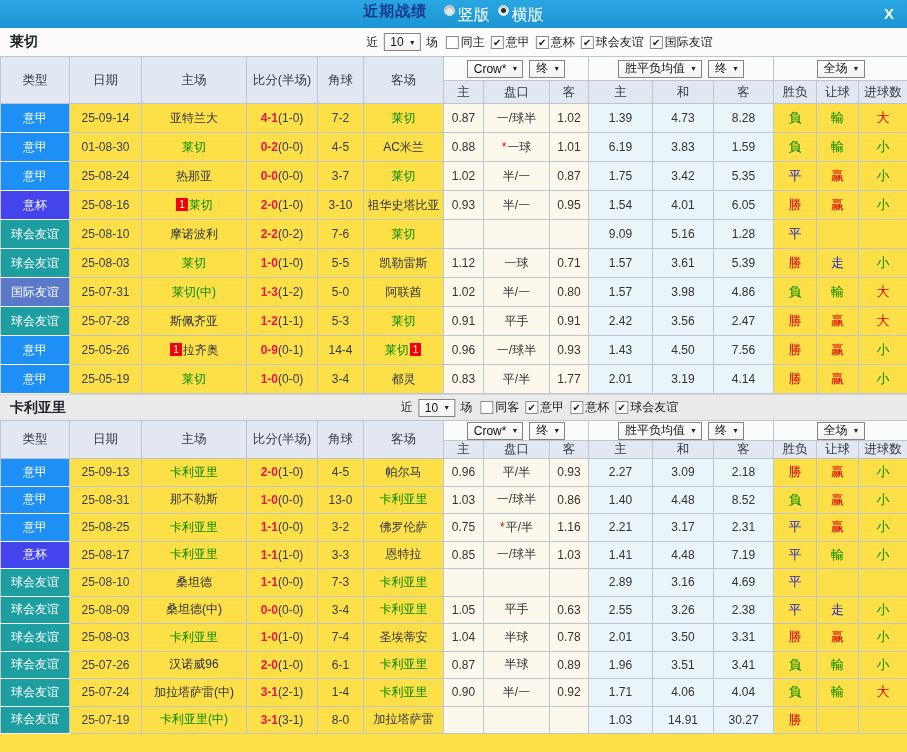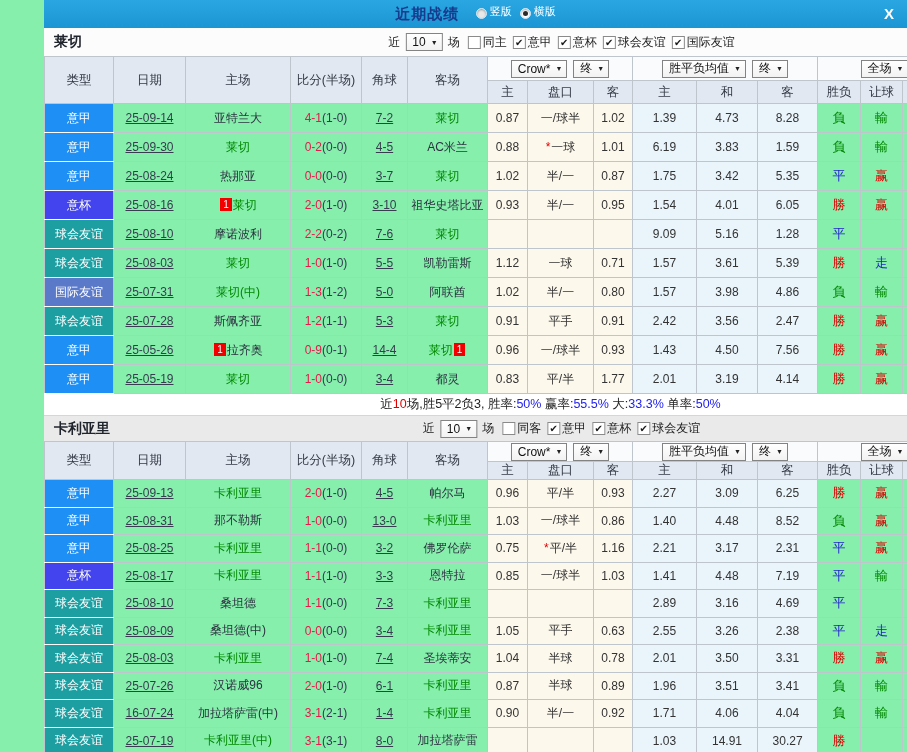--- a/index.html
+++ b/index.html
@@ -2,30 +2,30 @@
 <html><head>
 <meta charset="utf-8">
 <style>
   * { box-sizing: border-box; }
   html,body { margin:0; padding:0; }
   body {
     width:907px; height:752px; overflow:hidden; background:#fff;
     font-family:"Liberation Sans","DejaVu Sans",sans-serif;
     -webkit-font-smoothing:antialiased;
   }
-  .page { width:907px; height:752px; overflow:hidden; position:relative; background:#86efac;padding-left:44px; }
+  .page { width:907px; height:752px; overflow:hidden; position:relative; background:#fde047; }
 
   
   .titlebar {
     height:28px; background:linear-gradient(#2aa7e3,#1b95d3);
     display:flex; align-items:center; justify-content:center; position:relative;
   }
   .title { color:#173a8c; font-weight:bold; font-size:15px; letter-spacing:1px; }
   .radios { display:inline-flex; align-items:center; margin-left:4px; }
-  .radio-label { display:inline-flex; align-items:flex-end; color:#fff; font-size:11px; margin-left:8px; cursor:pointer; }
+  .radio-label { display:inline-flex; align-items:flex-start; color:#fff; font-size:16px; margin-left:8px; cursor:pointer; }
   .radio {
     display:inline-block; width:11px; height:11px; border-radius:50%;
     border:1px solid #cfe6f5; background:#e8e8e8; margin-right:3px; position:relative;
     box-shadow:inset 0 1px 2px rgba(0,0,0,.35);
   }
   .radio.checked { background:#fff; }
   .radio.checked::after {
     content:""; position:absolute; left:2px; top:2px; width:5px; height:5px;
     border-radius:50%; background:#2b2b2b;
   }
@@ -66,27 +66,27 @@
   }
   .stats thead th { background:#e2e8f1; color:#333a46; font-weight:normal; font-size:12.5px; }
   .stats thead th.ctrl { background:#fafbfd; }
   .ctrlwrap { display:flex; align-items:center; justify-content:center; }
   .s1 tr.ctrl-row { height:24px; } .s1 tr.sub-row { height:23px; }
   .s1 tbody tr { height:29px; }
   .s2 tr.ctrl-row { height:20px; } .s2 tr.sub-row { height:17px; }
   .s2 tbody tr { height:27.5px; }
 
   td.type { color:#fff; border-top-color:#fff; border-bottom-color:#fff; }
-  td.date, td.corner { color:#363d4e;text-decoration:underline; }
+  td.date, td.corner { color:#363d4e; }
   td.odds { background:#fdf8ec; color:#333; }
   td.avg  { background:#e9f4fb; color:#333; }
   td.res  { font-size:13px; }
   .c-r { color:#dd0000; } .c-g { color:#008800; } .c-b { color:#2222cc; }
   .name { color:#2c3340; } .name.focus { color:#008800; }
-  .score .ft { color:#e8174b; } .score .ht { color:#333a52; }
+  .score .ft { color:#e8174b;font-weight:bold; } .score .ht { color:#333a52; }
   .card {
     display:inline-block; background:#f20000; color:#fff; font-size:10px;
     line-height:13px; padding:0 3px; margin:0 1px; vertical-align:1px;
   }
   .star { color:#e00000; font-style:normal; margin-right:1px; }
 
   
   .summary {
     height:21px; line-height:21px; text-align:center; font-size:12.5px;
     color:#222; padding-left:150px; background:#fff;
@@ -210,21 +210,21 @@
             <td class="odds">1.02</td>
             <td class="avg">1.39</td>
             <td class="avg">4.73</td>
             <td class="avg">8.28</td>
             <td class="res c-g">負</td>
             <td class="res c-g">輸</td>
             <td class="res c-r">大</td>
           </tr>
           <tr>
             <td class="type" style="background: rgb(30, 144, 245);">意甲</td>
-            <td class="date">25-09-30</td>
+            <td class="date">01-08-30</td>
             <td class="teamcell"><span class="name focus">莱切</span></td>
             <td class="score"><span class="ft">0-2</span><span class="ht">(0-0)</span></td>
             <td class="corner">4-5</td>
             <td class="teamcell"><span class="name">AC米兰</span></td>
             <td class="odds">0.88</td>
             <td class="odds"><i class="star">*</i>一球</td>
             <td class="odds">1.01</td>
             <td class="avg">6.19</td>
             <td class="avg">3.83</td>
             <td class="avg">1.59</td>
@@ -363,21 +363,20 @@
             <td class="odds">1.77</td>
             <td class="avg">2.01</td>
             <td class="avg">3.19</td>
             <td class="avg">4.14</td>
             <td class="res c-r">勝</td>
             <td class="res c-r">赢</td>
             <td class="res c-g">小</td>
           </tr>
         </tbody>
     </table>
-    <div class="summary"><span class="sum-n">近</span><span class="sum-r">10</span><span class="sum-n">场,胜5平2负3, 胜率:</span><span class="sum-b">50%</span><span class="sum-n"> 赢率:</span><span class="sum-b">55.5%</span><span class="sum-n"> 大:</span><span class="sum-b">33.3%</span><span class="sum-n"> 单率:</span><span class="sum-b">50%</span></div>
   </section>
 
   <section class="s2">
     <div class="section-bar">
       <span class="team">卡利亚里</span>
       <div class="filters">
           <span class="ftxt">近</span>
           <span class="select">
             <span>10</span>
             <i class="arr">▼</i>
@@ -466,21 +465,21 @@
             <td class="date">25-09-13</td>
             <td class="teamcell"><span class="name focus">卡利亚里</span></td>
             <td class="score"><span class="ft">2-0</span><span class="ht">(1-0)</span></td>
             <td class="corner">4-5</td>
             <td class="teamcell"><span class="name">帕尔马</span></td>
             <td class="odds">0.96</td>
             <td class="odds">平/半</td>
             <td class="odds">0.93</td>
             <td class="avg">2.27</td>
             <td class="avg">3.09</td>
-            <td class="avg">6.25</td>
+            <td class="avg">2.18</td>
             <td class="res c-r">勝</td>
             <td class="res c-r">赢</td>
             <td class="res c-g">小</td>
           </tr>
           <tr>
             <td class="type" style="background: rgb(30, 144, 245);">意甲</td>
             <td class="date">25-08-31</td>
             <td class="teamcell"><span class="name">那不勒斯</span></td>
             <td class="score"><span class="ft">1-0</span><span class="ht">(0-0)</span></td>
             <td class="corner">13-0</td>
@@ -592,21 +591,21 @@
             <td class="odds">0.89</td>
             <td class="avg">1.96</td>
             <td class="avg">3.51</td>
             <td class="avg">3.41</td>
             <td class="res c-g">負</td>
             <td class="res c-g">輸</td>
             <td class="res c-g">小</td>
           </tr>
           <tr>
             <td class="type" style="background: rgb(29, 159, 162);">球会友谊</td>
-            <td class="date">16-07-24</td>
+            <td class="date">25-07-24</td>
             <td class="teamcell"><span class="name">加拉塔萨雷(中)</span></td>
             <td class="score"><span class="ft">3-1</span><span class="ht">(2-1)</span></td>
             <td class="corner">1-4</td>
             <td class="teamcell"><span class="name focus">卡利亚里</span></td>
             <td class="odds">0.90</td>
             <td class="odds">半/一</td>
             <td class="odds">0.92</td>
             <td class="avg">1.71</td>
             <td class="avg">4.06</td>
             <td class="avg">4.04</td>

